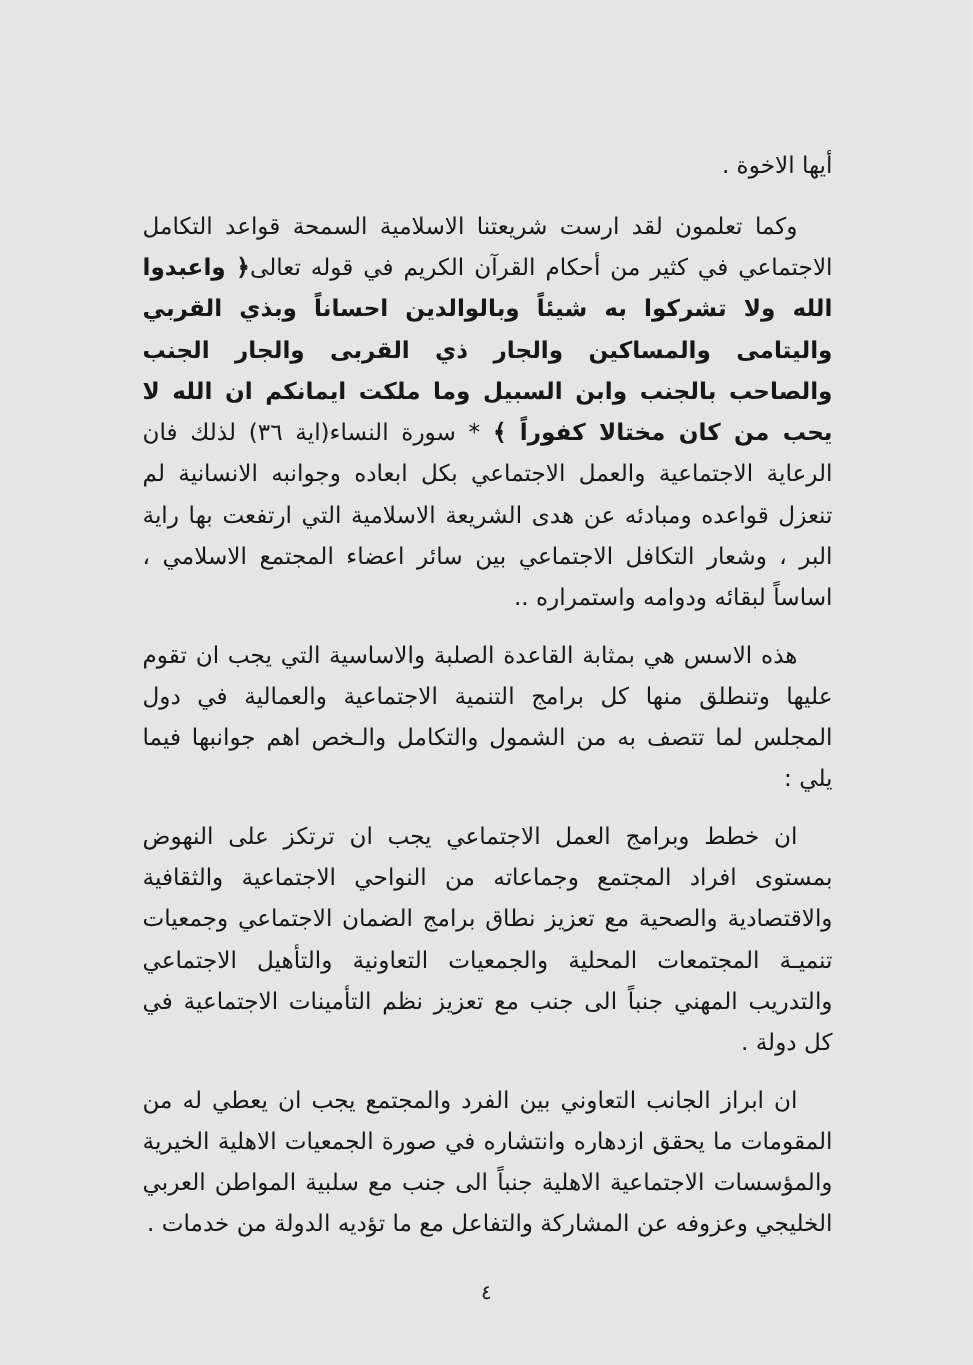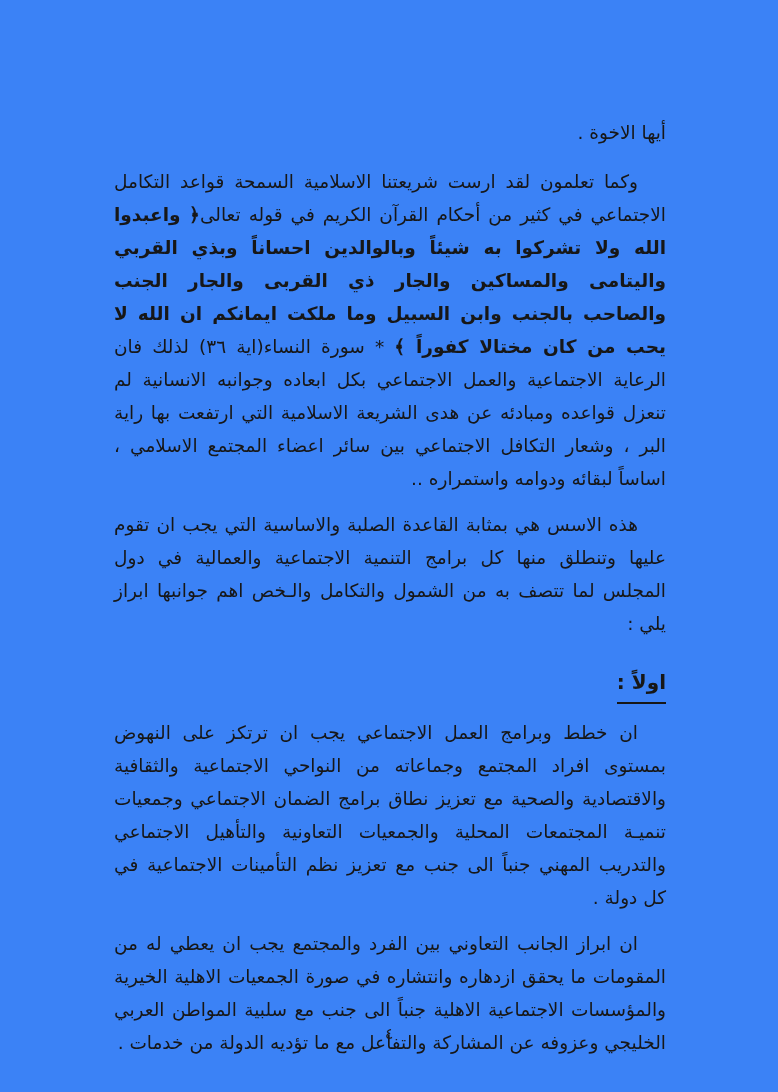--- a/index.html
+++ b/index.html
@@ -4,21 +4,21 @@
 <style>
   html, body { margin: 0; padding: 0; }
   body {
     width: 778px; height: 1092px;
     background: #ffffff;
     position: relative;
     font-family: "DejaVu Sans", sans-serif;
   }
   .page {
     position: absolute; inset: 0;
-    background: #3b82f6;
+    background: #e5e5e5;
     overflow: hidden;
   }
   .content {
     position: absolute;
     top: 116px;
     right: 112px;
     width: 552px;
     direction: rtl;
     unicode-bidi: embed;
     text-align: justify;
@@ -64,26 +64,23 @@
 </head>
 <body>
 
 <div class="page">
   <div class="content">
 
     <p class="salutation">أيها الاخوة .</p>
 
     <p class="para"><span>وكما تعلمون لقد ارست شريعتنا الاسلامية السمحة قواعد التكامل الاجتماعي في كثير من أحكام القرآن الكريم في قوله تعالى</span><span class="quote-seg">﴿</span><span class="quote-seg"> واعبدوا الله ولا تشركوا به شيئاً وبالوالدين احساناً وبذي القربي واليتامى والمساكين والجار ذي القربى والجار الجنب والصاحب بالجنب وابن السبيل وما ملكت ايمانكم ان الله لا يحب من كان مختالا كفوراً </span><span class="quote-seg">﴾</span><span> * سورة النساء(اية ٣٦) لذلك فان الرعاية الاجتماعية والعمل الاجتماعي بكل ابعاده وجوانبه الانسانية لم تنعزل قواعده ومبادئه عن هدى الشريعة الاسلامية التي ارتفعت بها راية البر ، وشعار التكافل الاجتماعي بين سائر اعضاء المجتمع الاسلامي ، اساساً لبقائه ودوامه واستمراره ..</span></p>
 
-    <p class="para">هذه الاسس هي بمثابة القاعدة الصلبة والاساسية التي يجب ان تقوم عليها وتنطلق منها كل برامج التنمية الاجتماعية والعمالية في دول المجلس لما تتصف به من الشمول والتكامل والـخص اهم جوانبها ابراز يلي :</p>
+    <p class="para">هذه الاسس هي بمثابة القاعدة الصلبة والاساسية التي يجب ان تقوم عليها وتنطلق منها كل برامج التنمية الاجتماعية والعمالية في دول المجلس لما تتصف به من الشمول والتكامل والـخص اهم جوانبها فيما يلي :</p>
 
     <div>
-      <div class="section-heading">
-        <span class="underline">اولاً :</span>
-      </div>
       <p class="section-body">ان خطط وبرامج العمل الاجتماعي يجب ان ترتكز على النهوض بمستوى افراد المجتمع وجماعاته من النواحي الاجتماعية والثقافية والاقتصادية والصحية مع تعزيز نطاق برامج الضمان الاجتماعي وجمعيات تنميـة المجتمعات المحلية والجمعيات التعاونية والتأهيل الاجتماعي والتدريب المهني جنباً الى جنب مع تعزيز نظم التأمينات الاجتماعية في كل دولة .</p>
     </div>
 
     <div>
       <p class="section-body">ان ابراز الجانب التعاوني بين الفرد والمجتمع يجب ان يعطي له من المقومات ما يحقق ازدهاره وانتشاره في صورة الجمعيات الاهلية الخيرية والمؤسسات الاجتماعية الاهلية جنباً الى جنب مع سلبية المواطن العربي الخليجي وعزوفه عن المشاركة والتفاعل مع ما تؤديه الدولة من خدمات .</p>
     </div>
 
   </div>
 
   <div class="page-number">٤</div>

